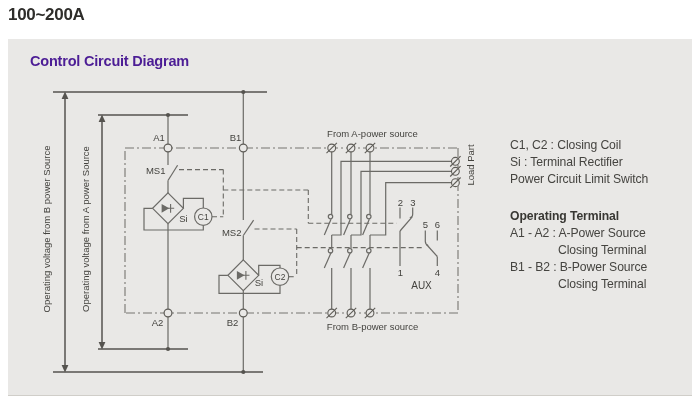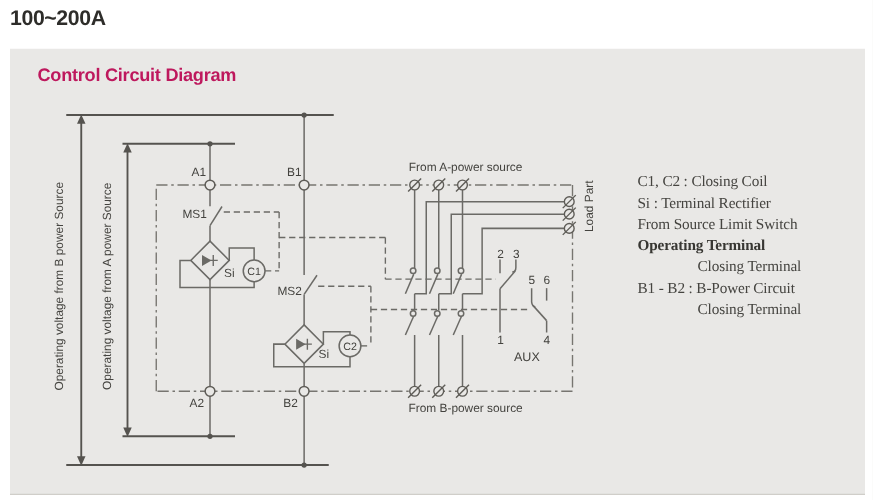--- a/index.html
+++ b/index.html
@@ -3,26 +3,26 @@
 <meta charset="utf-8">
 <style>
   html,body{margin:0;padding:0;background:#fff;}
   .stage{position:relative;width:698px;height:400px;background:#ffffff;overflow:hidden;
          font-family:"Liberation Sans",sans-serif;}
   .page-title{position:absolute;left:8px;top:5px;font-size:17px;font-weight:bold;
               color:#2e2d2a;letter-spacing:-0.3px;}
   .panel{position:absolute;left:8px;top:39px;width:684px;height:356px;background:#e9e8e6;
          border-bottom:1px solid #d0cec9;}
   .panel-heading{position:absolute;left:30px;top:53px;font-size:14.5px;font-weight:bold;
-                 color:#be185d;letter-spacing:-0.2px;}
+                 color:#4c1d95;letter-spacing:-0.2px;}
   svg.diagram{position:absolute;left:0;top:0;}
   .legend{position:absolute;left:510px;top:137px;width:178px;color:#454440;
           font-size:12.2px;line-height:17px;letter-spacing:-0.1px;}
-  .legend .line{white-space:nowrap;font-family:Liberation Serif, serif;}
-  .legend-heading{font-weight:bold;color:#383733;}
+  .legend .line{white-space:nowrap;}
+  .legend-heading{font-weight:bold;color:#383733;margin-top:20px;}
   .indent{padding-left:48px;}
   text{fill:#44433f;font-family:"Liberation Sans",sans-serif;}
 </style>
 </head>
 <body>
 
 <div class="stage">
 
   <div class="page-title">100~200A</div>
 
@@ -197,20 +197,21 @@
     <text x="425.5" y="227.5" font-size="9.5" text-anchor="middle">5</text>
     <text x="437.5" y="227.5" font-size="9.5" text-anchor="middle">6</text>
     <text x="400.5" y="275.5" font-size="9.5" text-anchor="middle">1</text>
     <text x="437.5" y="275.5" font-size="9.5" text-anchor="middle">4</text>
     <text x="421.5" y="288.5" font-size="10" text-anchor="middle">AUX</text>
   </svg>
 
   <div class="legend">
     <div class="line">C1, C2 : Closing Coil</div>
     <div class="line">Si : Terminal Rectifier</div>
-    <div class="line">From Source Limit Switch</div>
+    <div class="line">Power Circuit Limit Switch</div>
     <div class="line legend-heading">Operating Terminal</div>
+    <div class="line">A1 - A2 : A-Power Source</div>
     <div class="line indent">Closing Terminal</div>
-    <div class="line">B1 - B2 : B-Power Circuit</div>
+    <div class="line">B1 - B2 : B-Power Source</div>
     <div class="line indent">Closing Terminal</div>
   </div>
 
 </div>
 
 </body></html>

